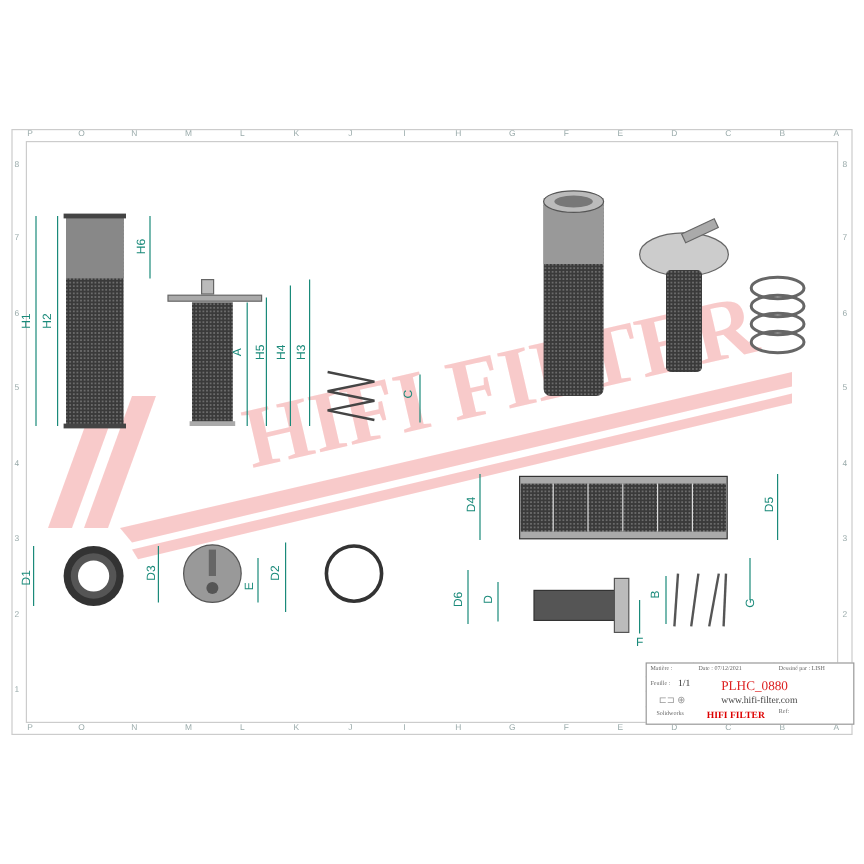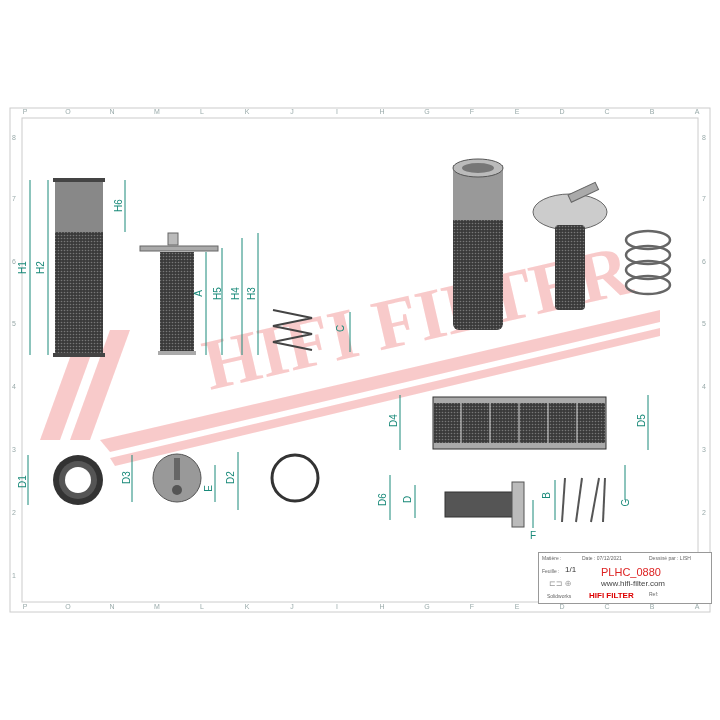--- a/index.html
+++ b/index.html
@@ -1,21 +1,21 @@
 <!DOCTYPE html>
 <html><head>
 <meta charset="utf-8">
 <style>
   html, body { margin:0; padding:0; background:#fff; }
   body { width:720px; height:720px; position:relative; overflow:hidden; font-family:"Liberation Sans", sans-serif; }
   .sheet { position:absolute; left:0; top:0; width:720px; height:720px; }
   .grid-lbl { position:absolute; font-size:7px; color:#9aa; font-family:"Liberation Sans", sans-serif; text-align:center; }
   .dim { position:absolute; font-size:10px; color:#1a8a7a; font-family:"Liberation Sans", sans-serif; }
   .dim.v { transform:rotate(-90deg); transform-origin:center; }
-  .tb { position:absolute; left:538px; top:552px; width:172px; height:50px; border:1px solid #999; background:#fff; font-family:Liberation Sans, sans-serif; }
+  .tb { position:absolute; left:538px; top:552px; width:172px; height:50px; border:1px solid #999; background:#fff; font-family:Liberation Serif, serif; }
   .tb .cell { position:absolute; font-size:5px; color:#666; }
   .tb .code { position:absolute; left:62px; top:13px; font-size:11px; color:#d22; }
   .tb .url { position:absolute; left:62px; top:26px; font-size:8px; color:#444; }
   .tb .brand { position:absolute; left:50px; top:38px; font-size:8px; color:#d00; font-weight:bold; }
   .tb .sheet-no { position:absolute; left:26px; top:12px; font-size:8px; color:#333; }
 </style>
 </head>
 <body>
 
 <div class="sheet">

